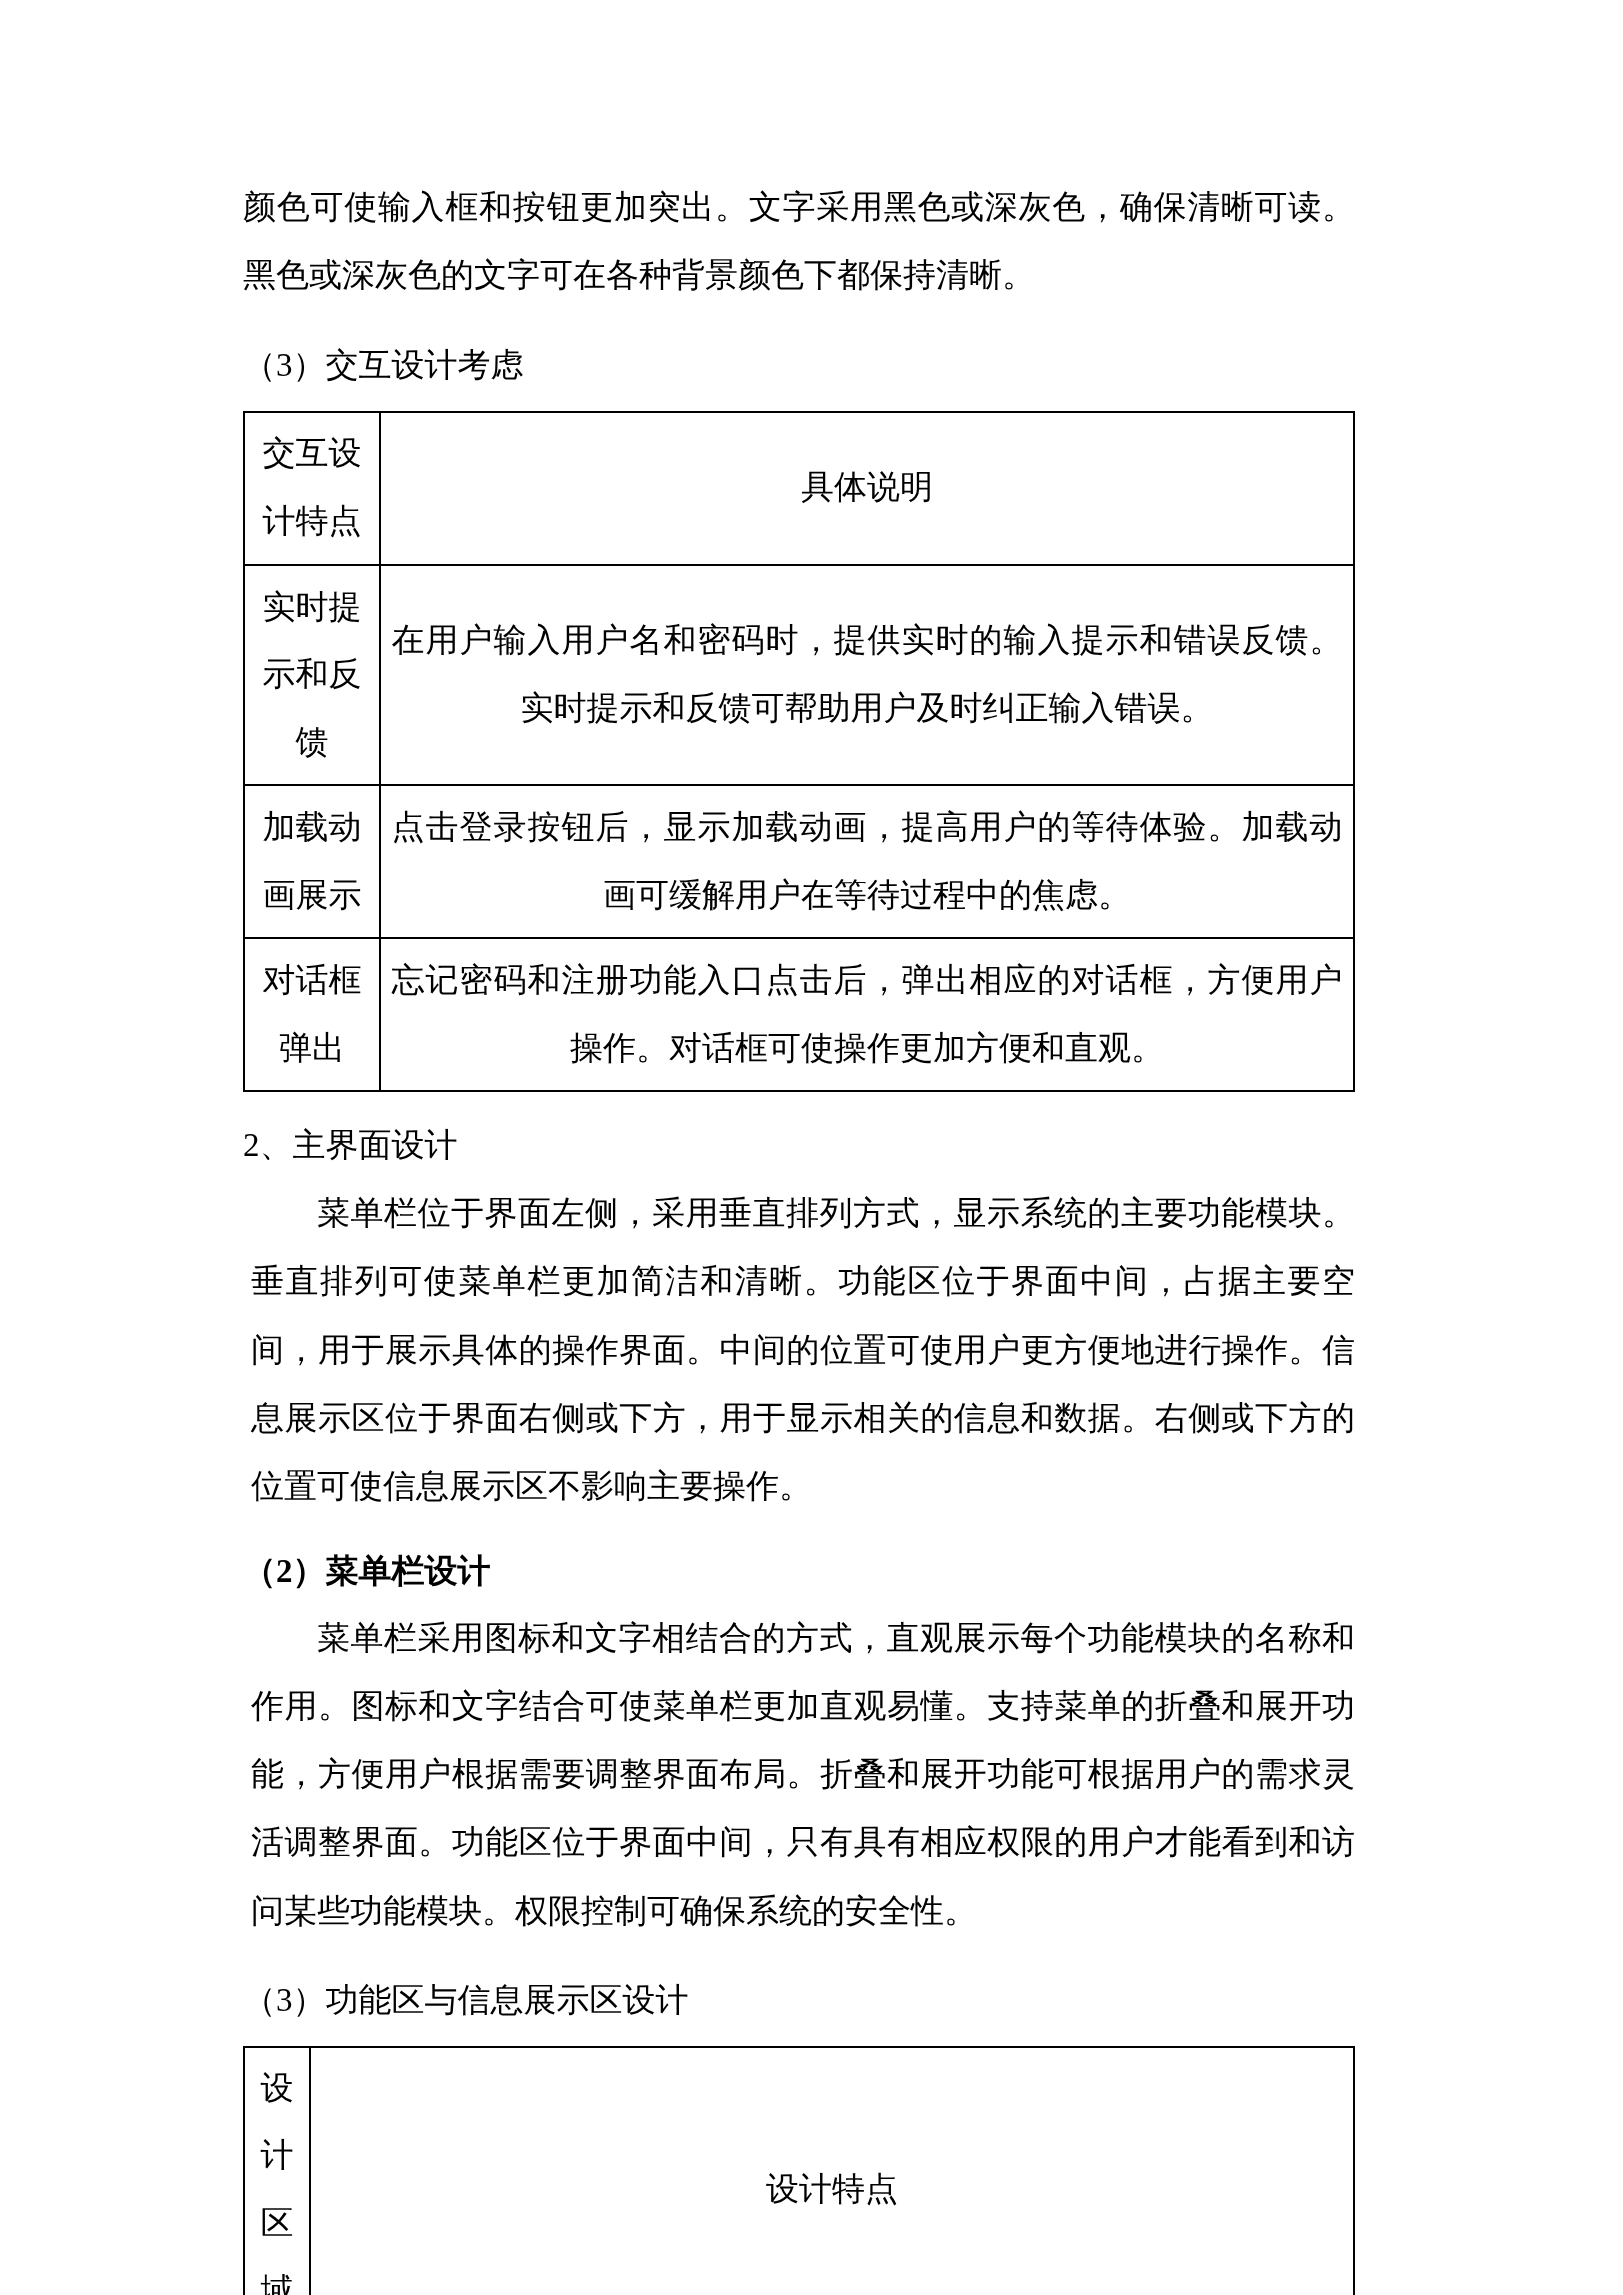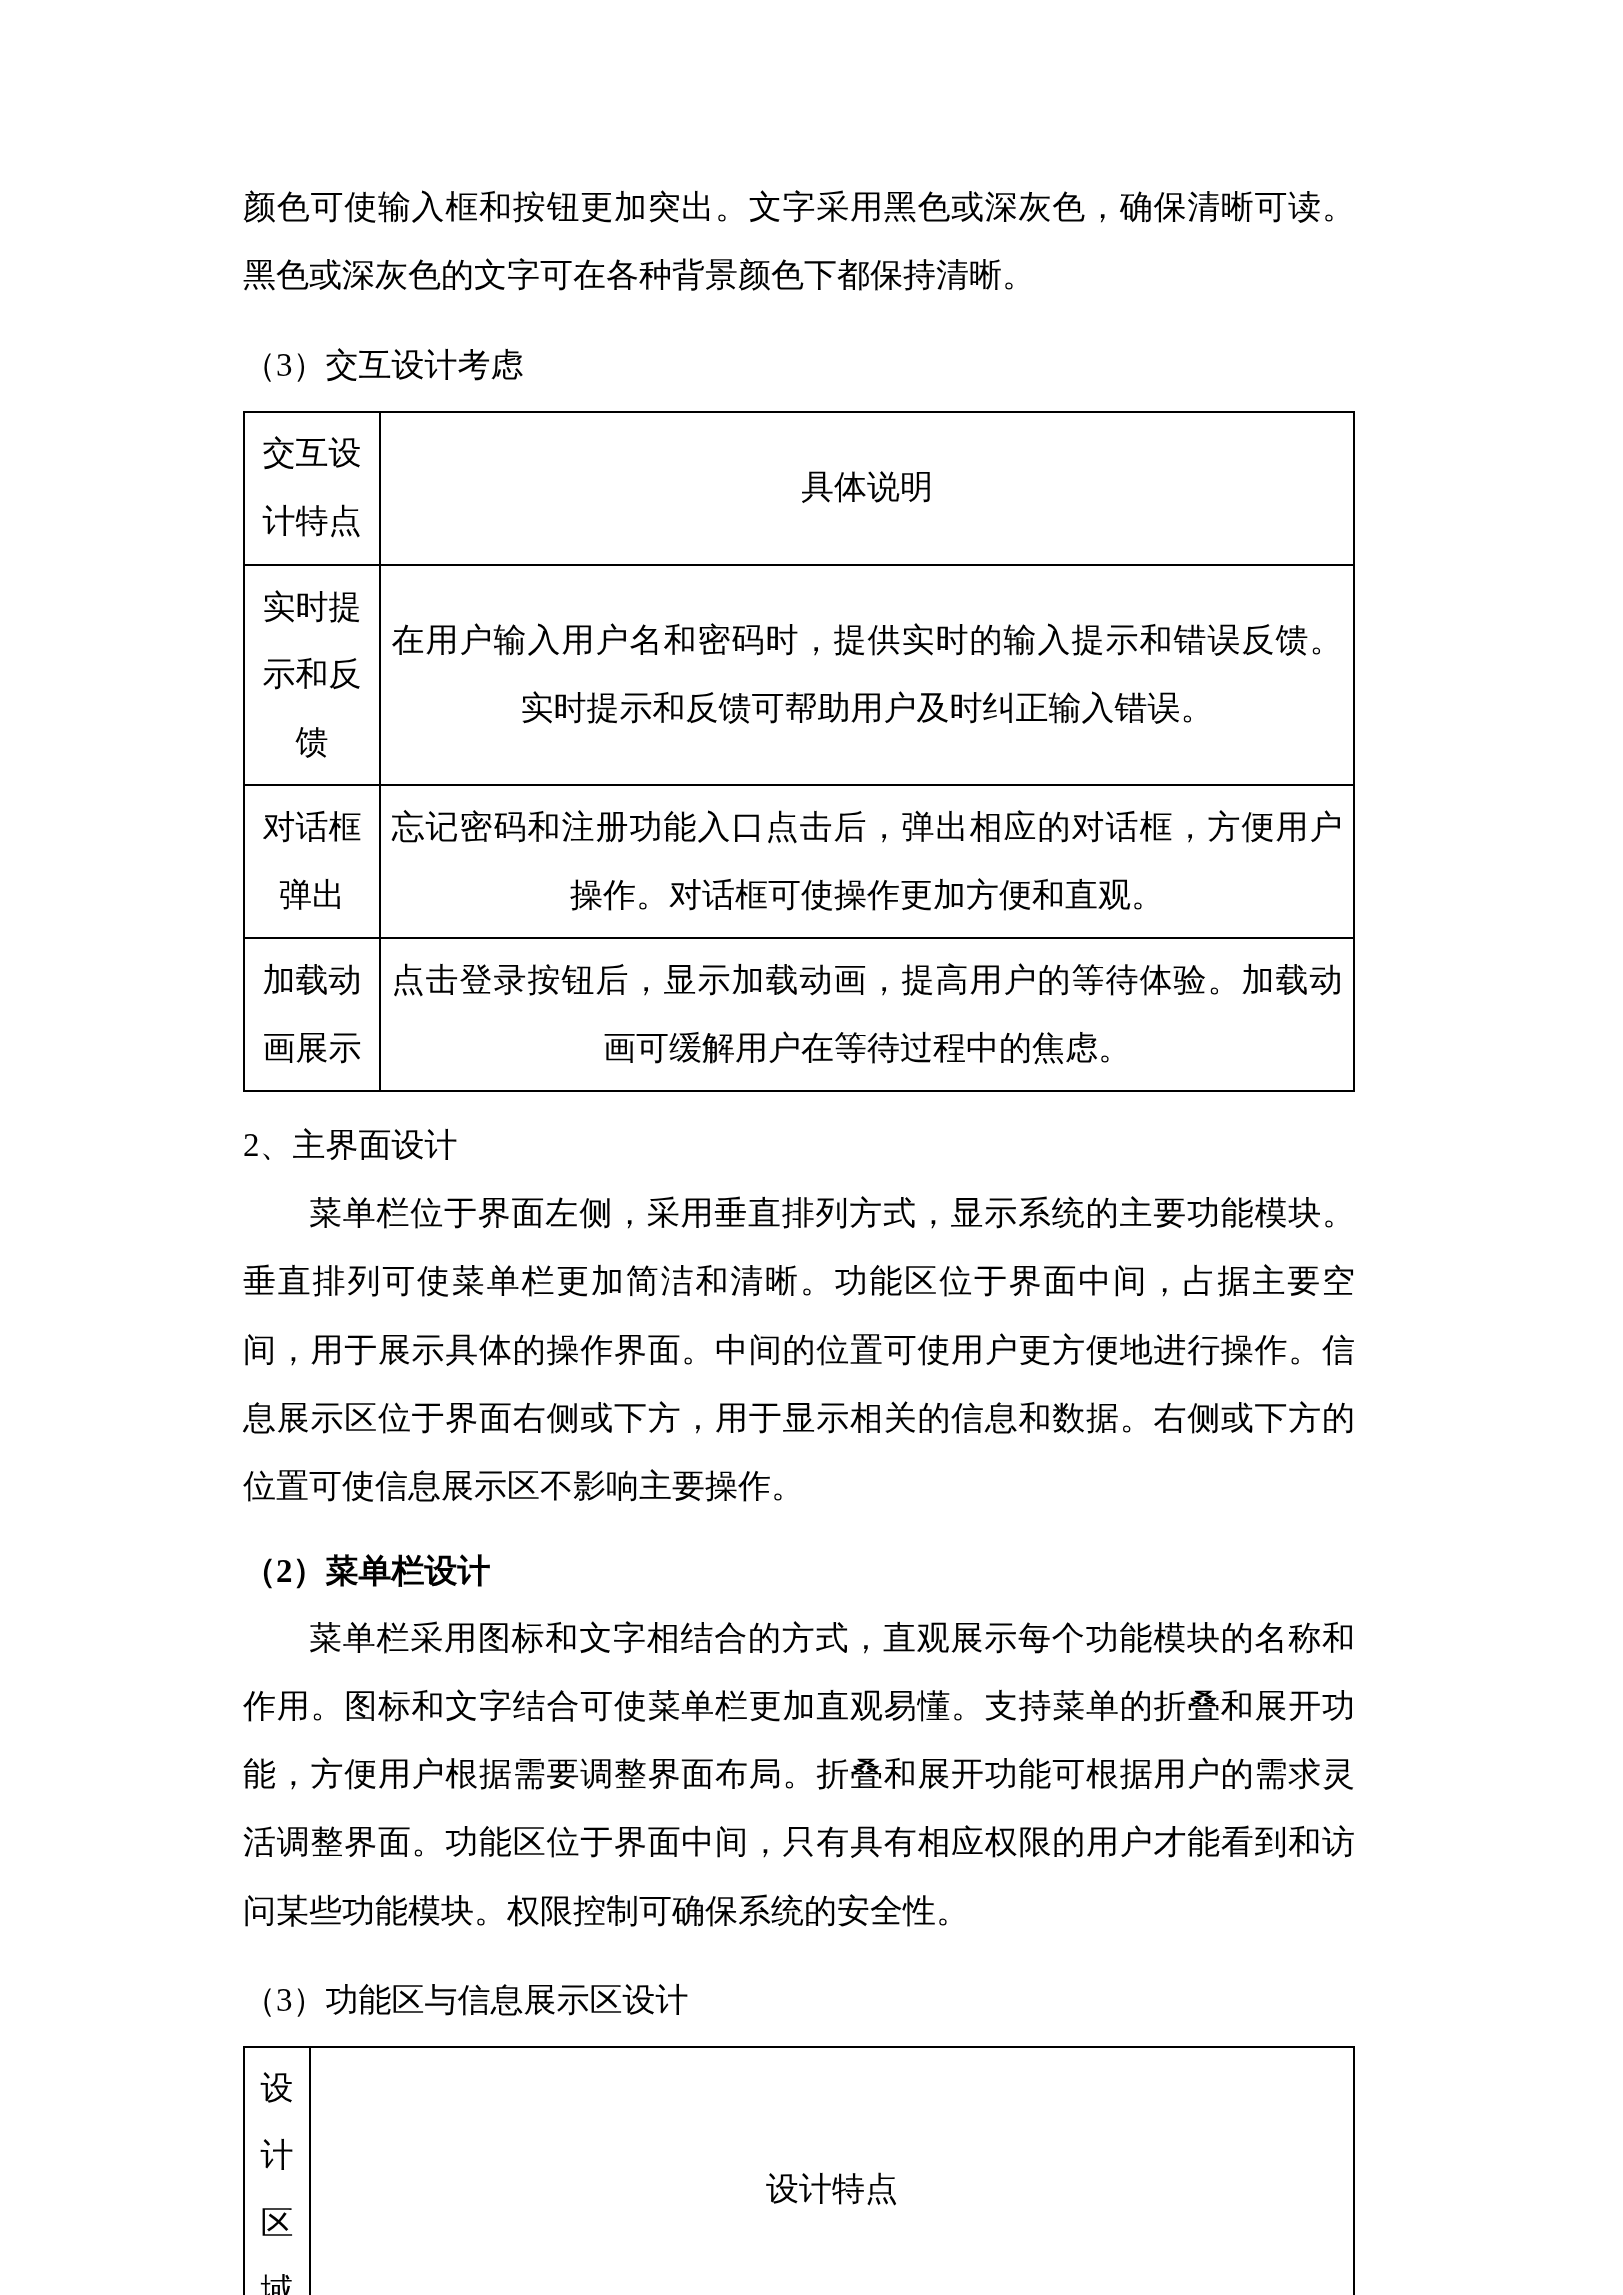--- a/index.html
+++ b/index.html
@@ -17,21 +17,21 @@
     position: absolute;
     left: 243px;
     top: 173px;
     width: 1112px;
   }
   p {
     margin: 0;
     line-height: 2.07;
     text-align: justify;
   }
-  .indent { text-indent: 2em; }
+  .indent { text-indent: 2em; margin-left: 8px; }
   .heading {
     margin-top: 22px;
     margin-bottom: 13px;
     line-height: 2.0;
     text-align: left;
   }
   .heading-tight {
     margin-top: 17px;
     margin-bottom: 0;
     line-height: 2.0;
@@ -80,26 +80,26 @@
     <tbody>
       <tr class="t1-header-row">
         <td class="t1-col1 cell-center">交互设计特点</td>
         <td class="cell-center">具体说明</td>
       </tr>
       <tr class="t1-body-row">
         <td class="t1-col1 cell-center">实时提示和反馈</td>
         <td class="cell-desc">在用户输入用户名和密码时，提供实时的输入提示和错误反馈。实时提示和反馈可帮助用户及时纠正输入错误。</td>
       </tr>
       <tr class="t1-body-row">
+        <td class="t1-col1 cell-center">加载动画展示</td>
+        <td class="cell-desc">点击登录按钮后，显示加载动画，提高用户的等待体验。加载动画可缓解用户在等待过程中的焦虑。</td>
+      </tr>
+      <tr class="t1-body-row">
         <td class="t1-col1 cell-center">对话框弹出</td>
         <td class="cell-desc">忘记密码和注册功能入口点击后，弹出相应的对话框，方便用户操作。对话框可使操作更加方便和直观。</td>
-      </tr>
-      <tr class="t1-body-row">
-        <td class="t1-col1 cell-center">加载动画展示</td>
-        <td class="cell-desc">点击登录按钮后，显示加载动画，提高用户的等待体验。加载动画可缓解用户在等待过程中的焦虑。</td>
       </tr>
     </tbody>
   </table>
 
   <p class="subheading">2、主界面设计</p>
   <p class="indent">菜单栏位于界面左侧，采用垂直排列方式，显示系统的主要功能模块。垂直排列可使菜单栏更加简洁和清晰。功能区位于界面中间，占据主要空间，用于展示具体的操作界面。中间的位置可使用户更方便地进行操作。信息展示区位于界面右侧或下方，用于显示相关的信息和数据。右侧或下方的位置可使信息展示区不影响主要操作。</p>
 
   <p class="heading-tight">（2）菜单栏设计</p>
   <p class="indent">菜单栏采用图标和文字相结合的方式，直观展示每个功能模块的名称和作用。图标和文字结合可使菜单栏更加直观易懂。支持菜单的折叠和展开功能，方便用户根据需要调整界面布局。折叠和展开功能可根据用户的需求灵活调整界面。功能区位于界面中间，只有具有相应权限的用户才能看到和访问某些功能模块。权限控制可确保系统的安全性。</p>
 

